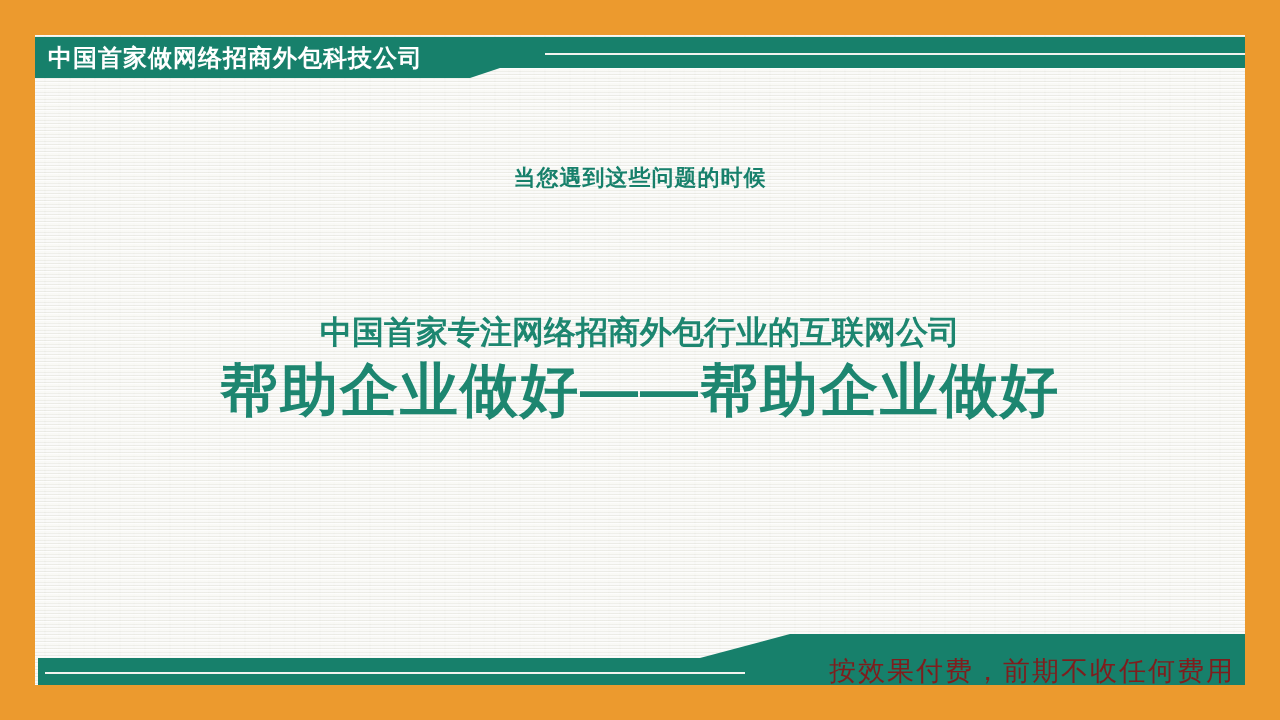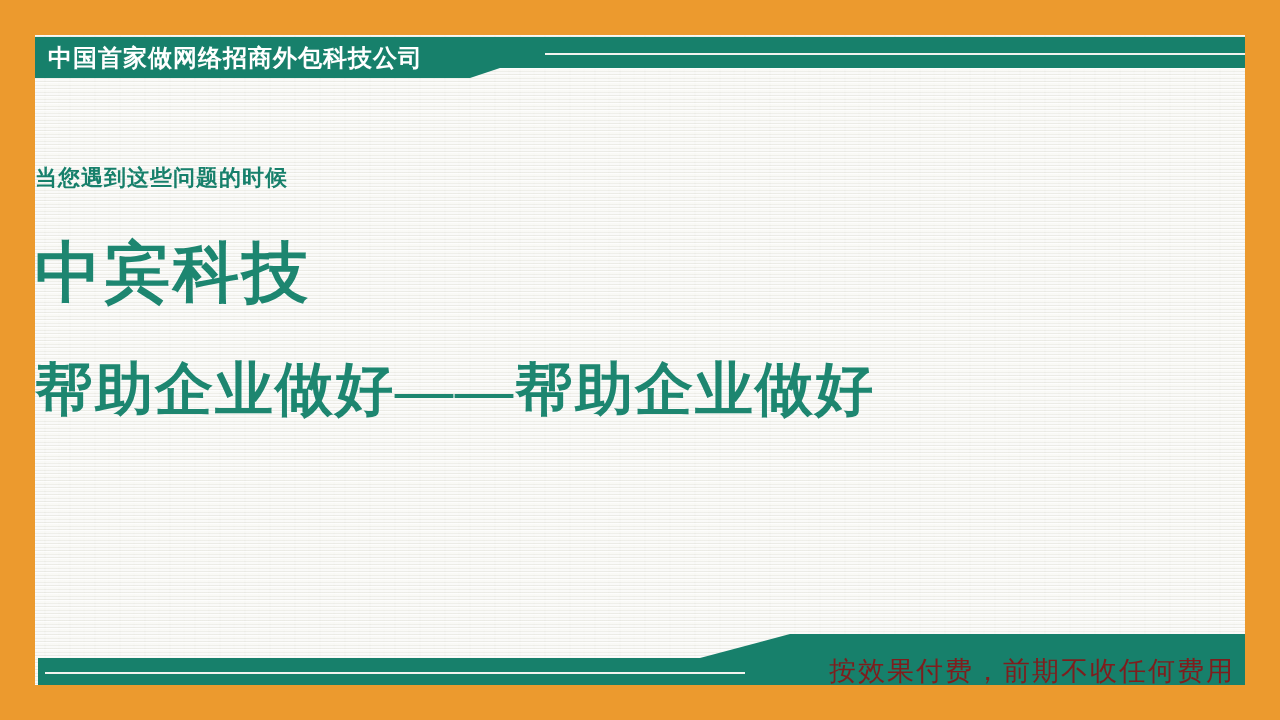--- a/index.html
+++ b/index.html
@@ -79,22 +79,21 @@
     white-space: nowrap;
   }
 
   
   .content {
     position: absolute;
     left: 35px;
     top: 35px;
     width: 1210px;
     height: 650px;
-    text-align: left;
-    font-family: Liberation Serif, serif;
+    text-align: center;
   }
   .eyebrow {
     position: absolute;
     left: 0;
     top: 128px;
     width: 100%;
     font-size: 22px;
     font-weight: bold;
     color: #17806B;
     letter-spacing: 1px;
@@ -173,22 +172,22 @@
       <polygon points="1212,37 1245,37 1245,68 1212,68" fill="#17806B"></polygon>
 
       <rect x="545" y="53" width="700" height="2" fill="#F3F3EF"></rect>
     </svg>
     <div class="header-title">中国首家做网络招商外包科技公司</div>
   </div>
 
   <div class="content">
     <div class="eyebrow">当您遇到这些问题的时候</div>
 
-    <div class="brand">中宾科技</div>
-
+
+    <div class="subtitle">中国首家专注网络招商外包行业的互联网公司</div>
 
     <div class="headline">帮助企业做好——帮助企业做好</div>
   </div>
 
   <div class="footer-band">
     <svg width="1280" height="110" viewBox="0 0 1280 110" xmlns="http://www.w3.org/2000/svg">
 
       <polygon points="38,48 760,48 760,75 38,75" fill="#17806B"></polygon>
       <polygon points="38,48 70,48 70,75 38,75" fill="#17806B"></polygon>
 

